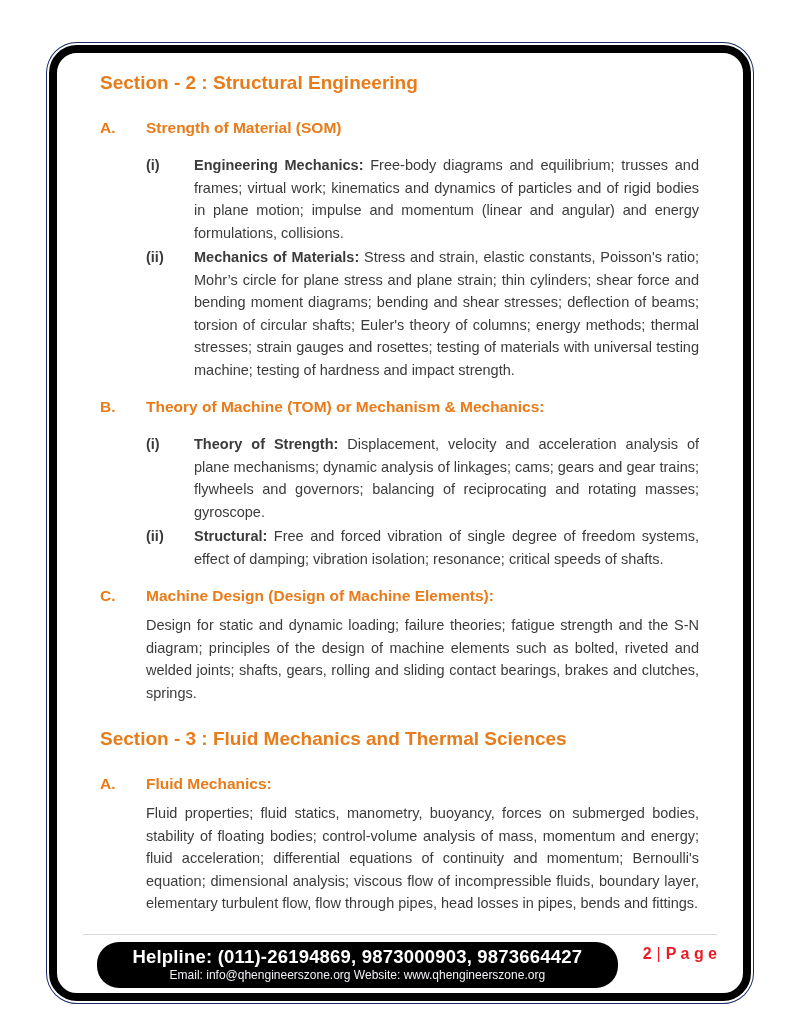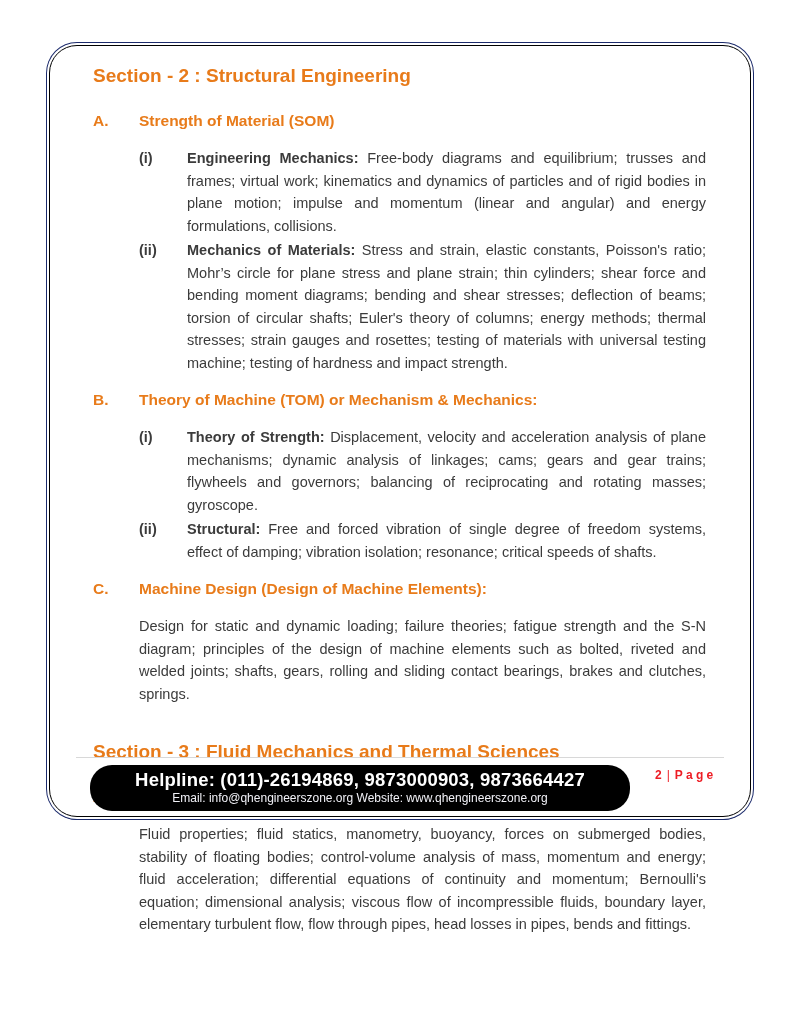--- a/index.html
+++ b/index.html
@@ -1,63 +1,63 @@
 <!DOCTYPE html>
 <html><head>
 <meta charset="utf-8">
 <style>
   html,body{margin:0;padding:0;background:#ffffff;}
   .page{
     position:relative;width:800px;height:1035px;background:#ffffff;
     font-family:"Liberation Sans","DejaVu Sans",sans-serif;overflow:hidden;
   }
   .sheet{
-    position:absolute;left:49px;top:45px;width:702px;height:772px;
-    box-sizing:border-box;border:1px solid #000000;border-radius:28px;
+    position:absolute;left:49px;top:45px;width:702px;height:956px;
+    box-sizing:border-box;border:8px solid #000000;border-radius:28px;
     box-shadow:0 0 0 2px #ffffff,0 0 0 3px #1b2a6b,0 5px 0 -2px #1b2a6b;
     background:#ffffff;
   }
   .content{
     padding:16px 44px 0 43px;color:#3b3b3b;
     font-size:14.5px;line-height:22.5px;
   }
   .sec-title{
     color:#e87b1a;font-weight:bold;font-size:19px;line-height:22px;margin:0;
   }
   .sec-title.first{margin-top:3px;}
-  .sec-title.later{margin-top:36px;}
+  .sec-title.later{margin-top:24px;}
   .sub-head{
     display:flex;color:#e87b1a;font-weight:bold;font-size:15.5px;line-height:20px;
   }
   .mt24{margin-top:24px;}
   .mt16{margin-top:16px;}
   .sub-label{width:46px;flex:none;}
   .item{
     display:flex;margin:16px 0 0 46px;text-align:justify;
   }
   .item.sib{margin-top:2px;}
   .ilabel{width:48px;flex:none;font-weight:bold;}
   .itext{flex:1;}
   .itext b{font-weight:bold;}
   .para{
-    margin:16px 0 0 46px;text-align:justify;
+    margin:8px 0 0 46px;text-align:justify;
   }
   .footer{
     position:absolute;left:26px;right:26px;bottom:5px;
   }
   .footer-line{border-top:1px solid #d8d8d8;margin:0 0 7px 0;height:0;}
   .footer-row{display:flex;align-items:flex-start;}
   .pill{
     margin-left:14px;width:540px;box-sizing:border-box;background:#000000;
     border-radius:22px;padding:4px 10px 6px;text-align:center;color:#ffffff;
   }
   .pill-main{font-weight:bold;font-size:18.5px;line-height:22px;letter-spacing:.2px;}
   .pill-sub{font-size:12px;line-height:14px;color:#f2f2f8;}
   .pagenum{
-    margin-left:25px;padding-top:3px;color:#ed1c24;font-size:12px;
+    margin-left:25px;padding-top:3px;color:#ed1c24;font-size:16px;
     white-space:nowrap;font-weight:bold;
   }
   .pagenum .sep{margin:0 5px;font-weight:normal;}
 </style>
 </head>
 <body>
 
 <div class="page">
   <div class="sheet">
     <div class="content">

